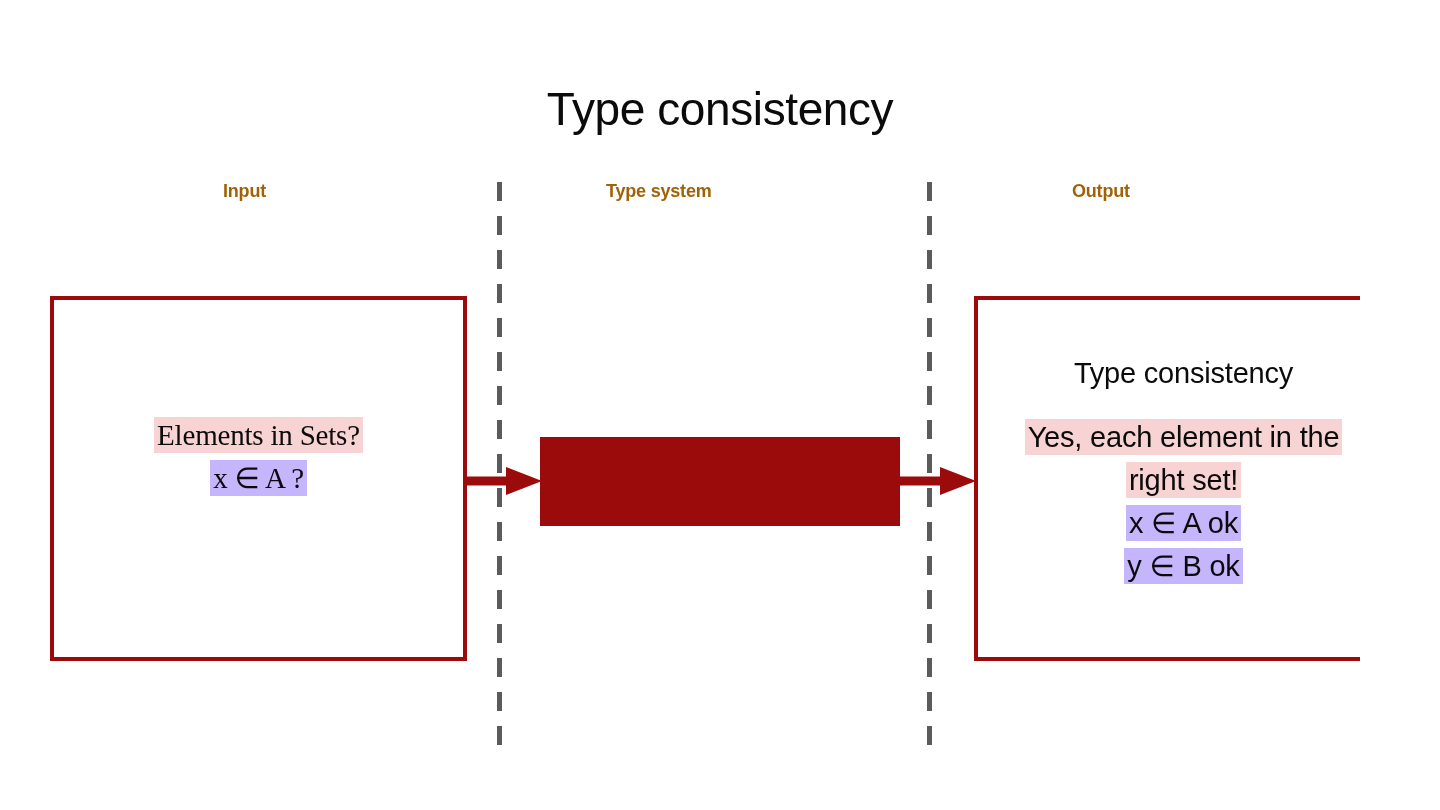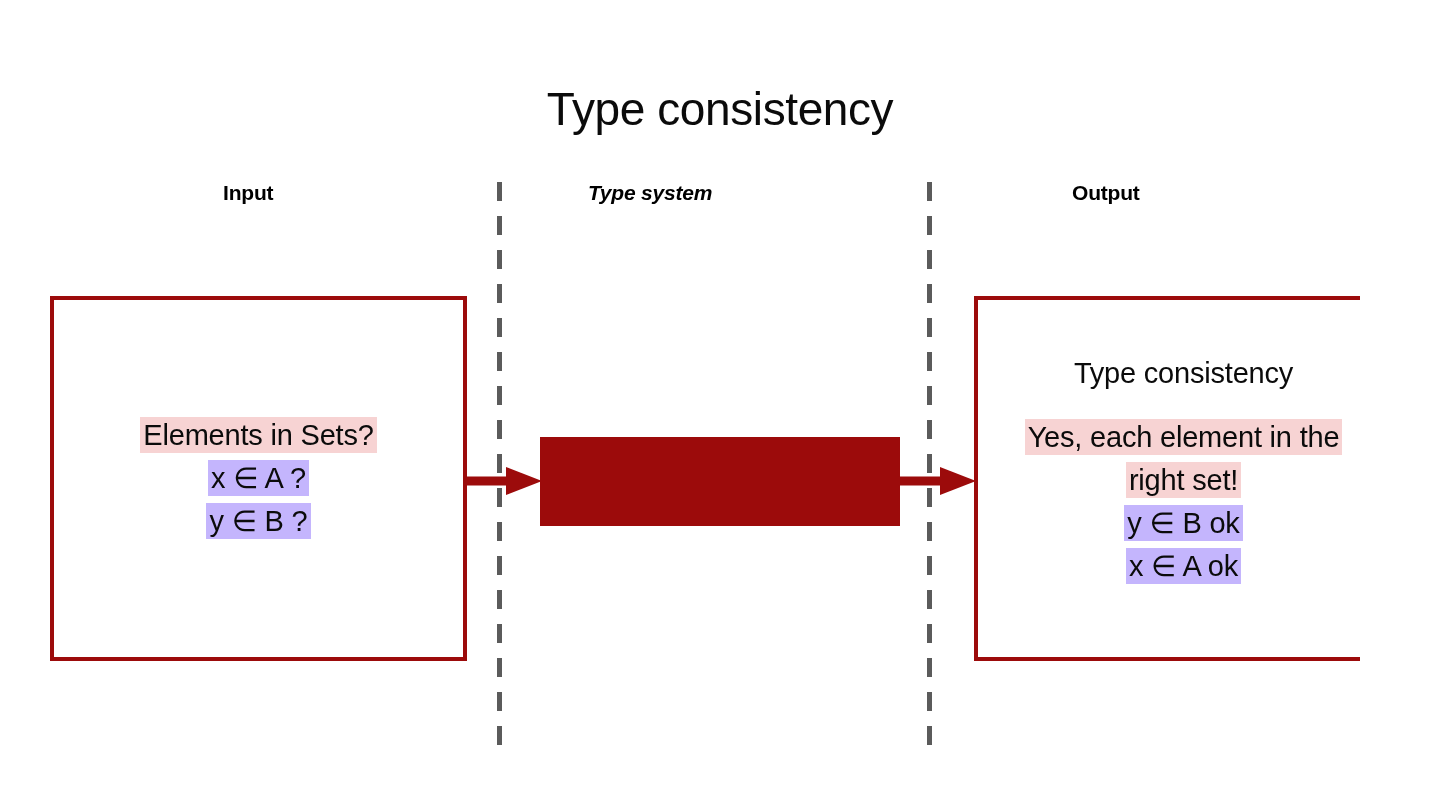--- a/index.html
+++ b/index.html
@@ -29,29 +29,29 @@
     font-size: 46px;
     font-weight: 400;
     letter-spacing: -0.4px;
     color: #0b0b0b;
     line-height: 1.1;
   }
 
   
   .col-header {
     position: absolute;
-    font-size: 21px;
+    font-size: 18px;
     font-weight: 700;
-    color: #000000;
+    color: #a16207;
     letter-spacing: -0.2px;
     line-height: 1;
     white-space: nowrap;
   }
   .col-header.input-h  { left: 223px; top: 182px; }
-  .col-header.system-h { left: 588px; top: 182px; font-style: italic; }
+  .col-header.system-h { left: 606px; top: 182px; }
   .col-header.output-h { left: 1072px; top: 182px; }
 
   
   .divider {
     position: absolute;
     top: 182px;
     width: 5px;
     height: 563px;
     background-image: linear-gradient(to bottom,
         #5b5b5b 0px, #5b5b5b 19px,
@@ -62,21 +62,21 @@
   .divider.d1 { left: 497px; }
   .divider.d2 { left: 927px; }
 
   
   .panel {
     position: absolute;
     border: 4px solid #9c0b0b;
     background: #ffffff;
     box-sizing: border-box;
   }
-  .panel.input-panel  { left: 50px;  top: 296px; width: 417px; height: 365px; }
+  .panel.input-panel  { left: 50px;  top: 296px; width: 417px; height: 365px; font-family: Liberation Serif, serif; }
   .panel.output-panel { left: 974px; top: 296px; width: 419px; height: 365px; }
 
   
   .panel-text {
     position: absolute;
     width: 100%;
     text-align: center;
     font-size: 29px;
     font-weight: 400;
     line-height: 43px;
@@ -135,21 +135,20 @@
   <div class="col-header system-h">Type system</div>
   <div class="col-header output-h">Output</div>
 
   <div class="divider d1"></div>
   <div class="divider d2"></div>
 
   <div class="panel input-panel">
     <div class="panel-text input-lines">
       <span class="line"><span class="hl hl-pink">Elements in Sets?</span></span>
       <span class="line"><span class="hl hl-blue">x ∈ A ?</span></span>
-      <span class="line"><span class="hl hl-blue">y ∈ B ?</span></span>
     </div>
   </div>
 
   <div class="arrow arrow-left">
     <svg width="78" height="30" viewBox="0 0 78 30" xmlns="http://www.w3.org/2000/svg">
       <rect x="0" y="10.5" width="54" height="9" fill="#9c0b0b"></rect>
       <polygon points="42,1 78,15 42,29" fill="#9c0b0b"></polygon>
     </svg>
   </div>
 
@@ -160,20 +159,20 @@
       <rect x="0" y="10.5" width="54" height="9" fill="#9c0b0b"></rect>
       <polygon points="42,1 78,15 42,29" fill="#9c0b0b"></polygon>
     </svg>
   </div>
 
   <div class="panel output-panel">
     <div class="panel-text output-lines">
       <span class="line"><span>Type consistency</span></span>
       <span class="line" style="height:21px;"></span>
       <span class="line" style="display:block;padding:0 23px;"><span class="hl hl-pink">Yes, each element in the right set!</span></span>
+      <span class="line"><span class="hl hl-blue">x ∈ A ok</span></span>
       <span class="line"><span class="hl hl-blue">y ∈ B ok</span></span>
-      <span class="line"><span class="hl hl-blue">x ∈ A ok</span></span>
     </div>
   </div>
 
   <div class="page-number">39</div>
 
 </div>
 
 </body></html>

